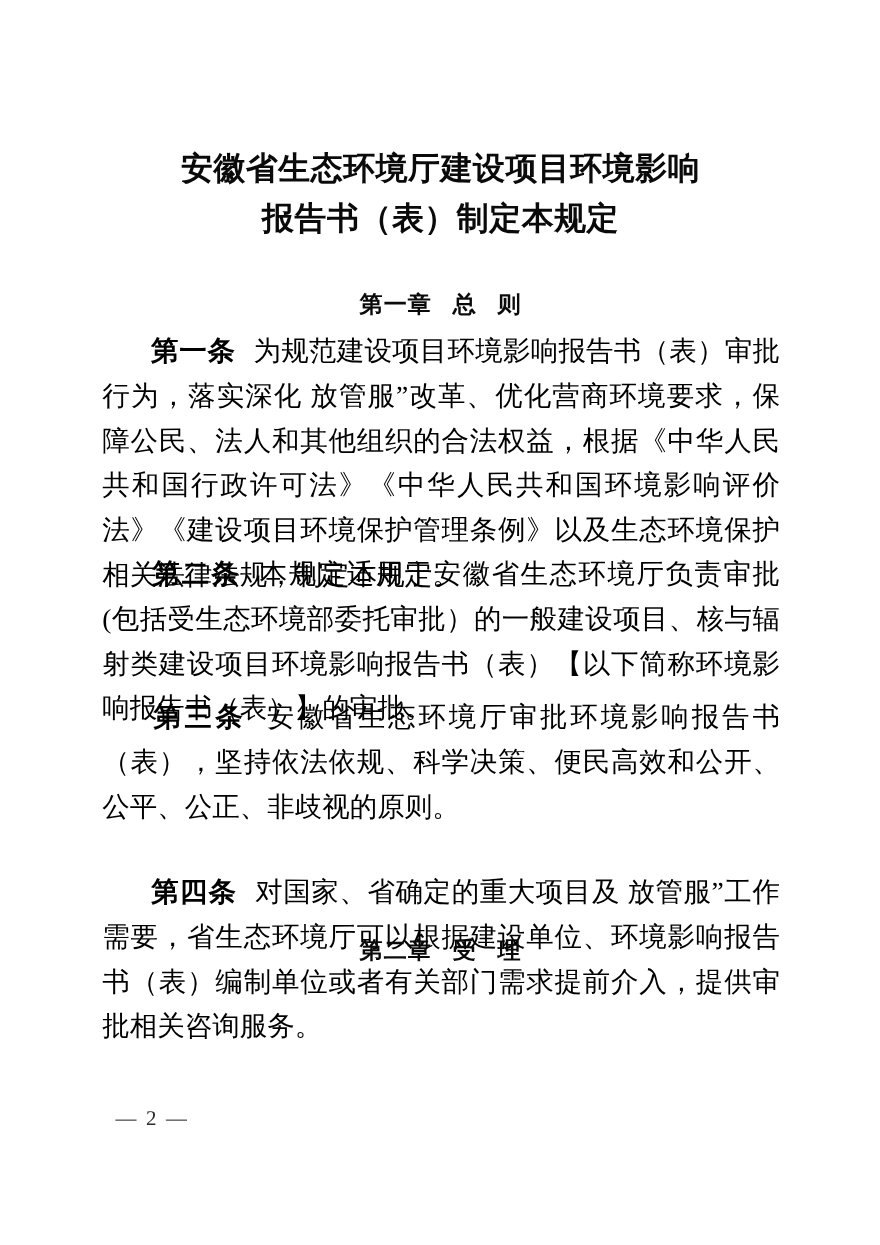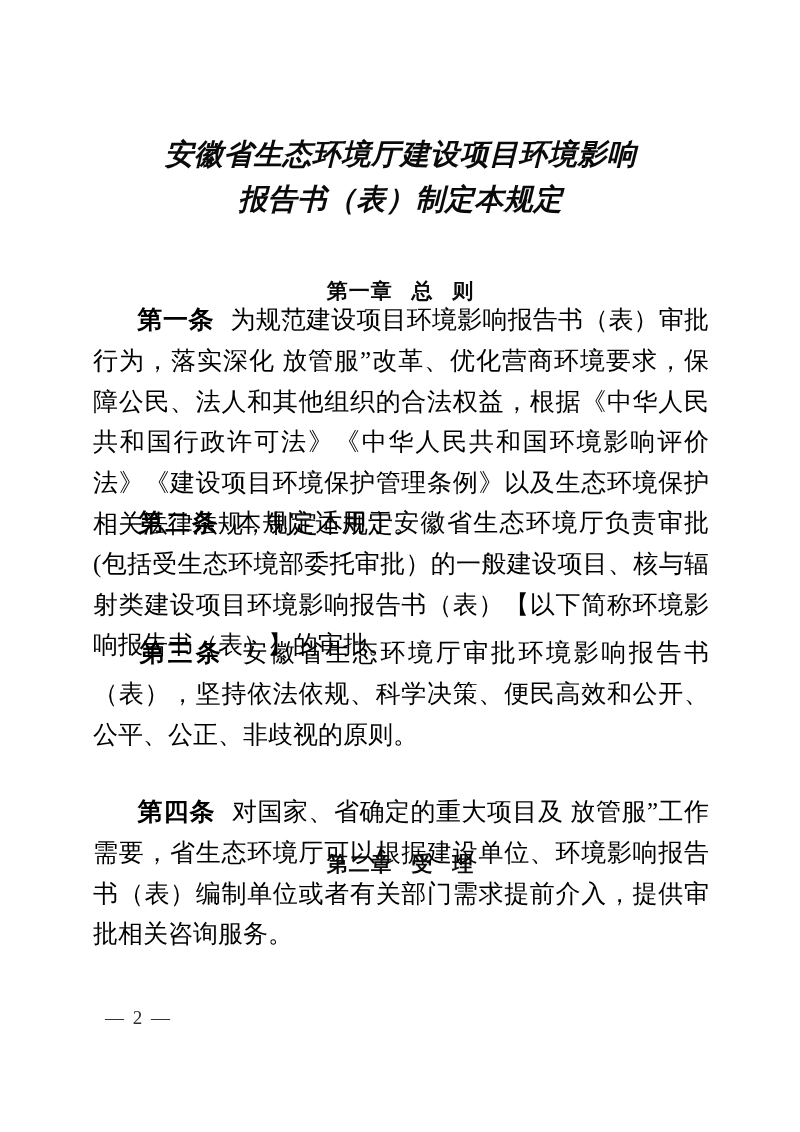--- a/index.html
+++ b/index.html
@@ -34,37 +34,36 @@
     text-align: center;
     font-weight: bold;
     font-size: 29px;
     line-height: 45px;
     letter-spacing: 0.5px;
     color: #0a0a0a;
   }
   .doc-title .title-line {
     display: block;
     white-space: nowrap;
-    font-style: italic;
   }
 
   
   .chapter-heading {
     position: absolute;
     left: 93px;
     width: 615px;
     text-align: center;
     font-weight: bold;
     font-size: 21px;
     line-height: 30px;
     letter-spacing: 1px;
     color: #0a0a0a;
     white-space: pre;
   }
-  #chapter-1 { top: 276px; }
+  #chapter-1 { top: 262px; }
   #chapter-2 { top: 849px; }
 
   
   .article {
     position: absolute;
     left: 93px;
     width: 616px;
     font-size: 25px;
     line-height: 40.8px;
     text-align: justify;

